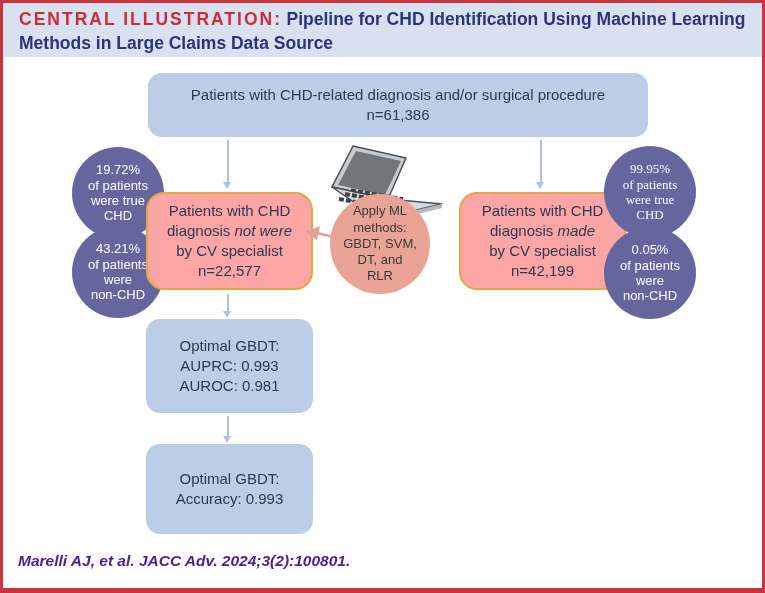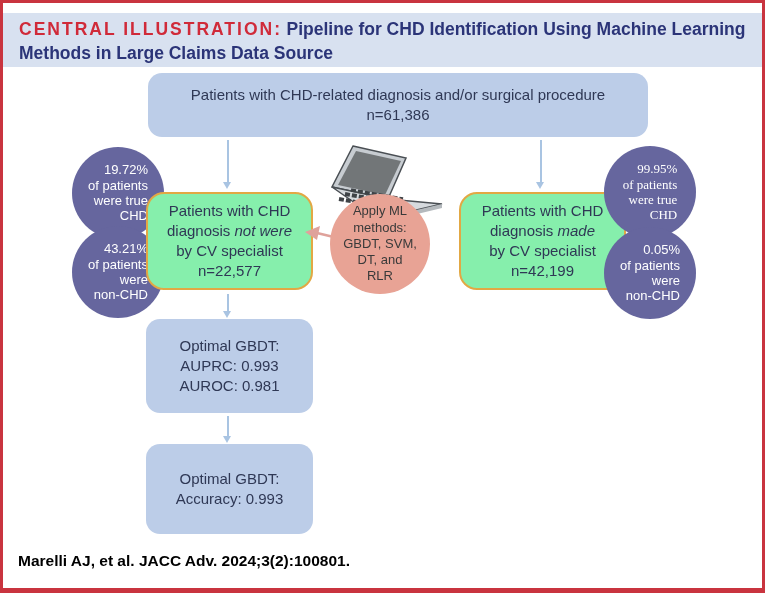--- a/index.html
+++ b/index.html
@@ -2,54 +2,54 @@
 <html><head>
 <meta charset="utf-8">
 <style>
   html,body{margin:0;padding:0;background:#ffffff;font-family:"Liberation Sans",sans-serif;}
   .figure{
     position:relative;width:765px;height:593px;box-sizing:border-box;
     border:3px solid #c9343f;border-bottom-width:5px;background:#ffffff;overflow:hidden;
   }
   
   .header{
-    position:absolute;left:0;top:10px;width:759px;height:54px;background:#d8e1f0;
+    position:absolute;left:0;top:0;width:759px;height:54px;background:#d8e1f0;
     box-sizing:border-box;padding:5px 16px 0 16px;line-height:1.35;
   }
   .header .lbl{color:#d02a39;font-weight:bold;font-size:17.5px;letter-spacing:2px;}
   .header .ttl{color:#2b3478;font-weight:bold;font-size:17.5px;}
   
   .bluebox{
     position:absolute;background:#bccde8;border-radius:14px;color:#2f3855;
     display:flex;align-items:center;justify-content:center;text-align:center;
     font-size:15px;line-height:1.35;white-space:pre-line;
   }
   .orangebox{
-    position:absolute;background:#86efac;border:2.5px solid #e2a844;border-radius:18px;
+    position:absolute;background:#fca5a5;border:2.5px solid #e2a844;border-radius:18px;
     color:#2f3855;display:flex;flex-direction:column;align-items:center;justify-content:center;
     text-align:center;font-size:15px;line-height:1.35;box-sizing:border-box;
   }
   .circle{
     position:absolute;width:92px;height:92px;border-radius:50%;background:#66669e;color:#ffffff;
-    display:flex;align-items:center;justify-content:center;text-align:right;
+    display:flex;align-items:center;justify-content:center;text-align:center;
     font-size:13px;line-height:1.18;white-space:pre-line;
   }
   .mlcircle{
     position:absolute;left:327px;top:191px;width:100px;height:100px;border-radius:50%;
     background:#e8a395;color:#3a3a3a;display:flex;align-items:center;justify-content:center;
     text-align:center;font-size:13px;line-height:1.25;white-space:pre-line;
   }
   
   .varrow{position:absolute;width:1.5px;background:#a9c4e2;}
   .varrow::after{
     content:'';position:absolute;left:-4px;bottom:-7px;width:0;height:0;
     border-left:4.5px solid transparent;border-right:4.5px solid transparent;
     border-top:7px solid #a9c4e2;
   }
-  .citation{position:absolute;left:15px;top:549px;font-size:15.5px;font-weight:bold;color:#000000;}
+  .citation{position:absolute;left:15px;top:549px;font-size:15.5px;font-weight:bold;color:#4c1d95;font-style:italic;}
   .laptop{position:absolute;left:318px;top:142px;}
   .mlarrow{position:absolute;left:302px;top:222px;}
   .italic{font-style:italic;}
 </style>
 </head>
 <body>
 
 <div class="figure">
 
   <div class="header">

